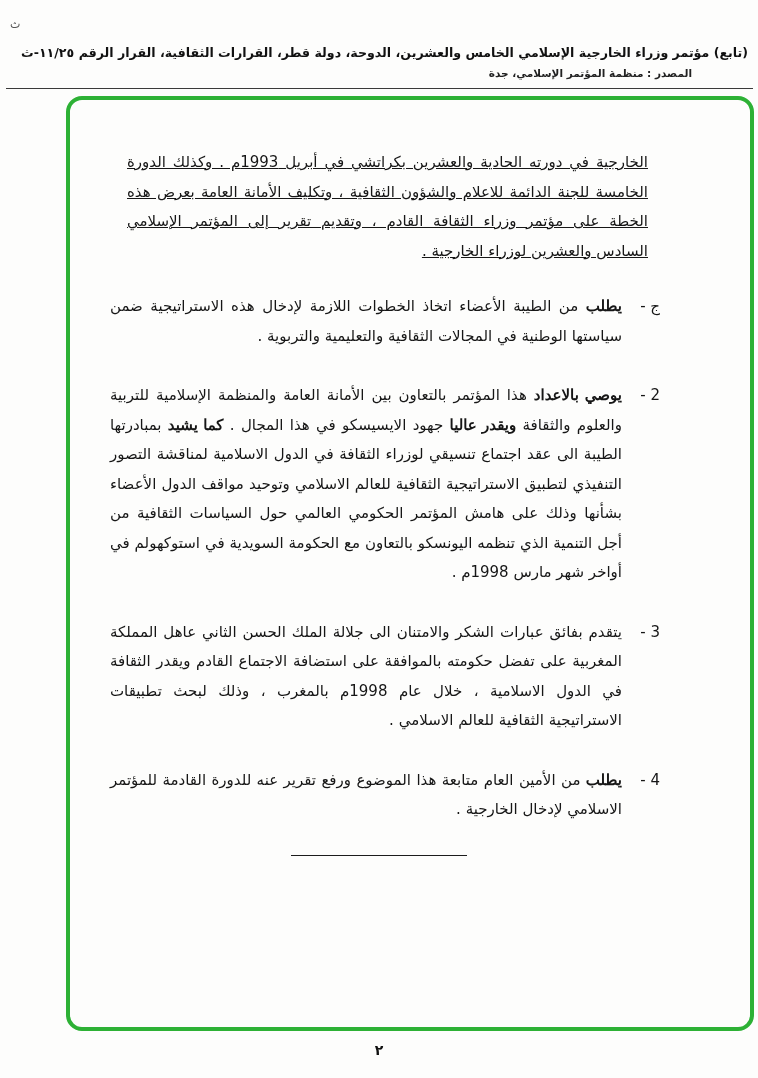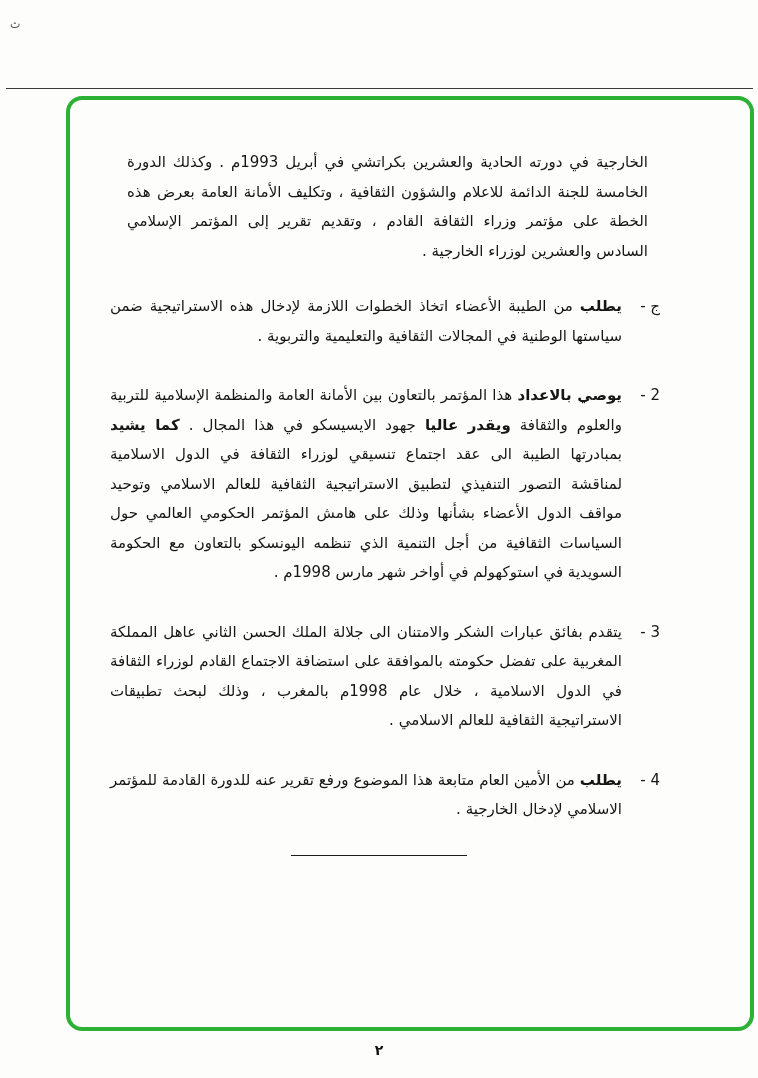--- a/index.html
+++ b/index.html
@@ -39,62 +39,66 @@
     width: 688px; height: 935px;
     border: 4px solid #2db135;
     border-radius: 16px;
     background: transparent;
   }
   .doc {
     position: absolute; top: 148px; right: 110px; width: 538px;
     text-align: justify;
     font-size: 15px; line-height: 29.5px;
   }
-  .intro { margin: 0 0 26px 17px; }
+  .intro { margin: 0 0 26px 17px; text-decoration: underline; }
   .items { margin: 0; }
   .item { display: flex; margin: 0 -12px 30px 0; }
   .marker { flex: 0 0 38px; white-space: nowrap; }
   .item-text { flex: 1; text-align: justify; }
-  .b { font-weight: 700; }
+  .b { font-weight: 700; font-family: Liberation Serif, serif; }
   .end-rule {
     width: 176px; margin: 18px auto 0 auto;
     border-top: 1.6px solid #1c1c1c; height: 0;
   }
   .page-number {
     position: absolute; bottom: 20px; left: 0; right: 0;
     text-align: center; font-weight: 700; font-size: 14px; color: #111;
   }
 </style>
 </head>
 <body>
 
 <div class="page">
 
   <div class="corner-mark">ث</div>
 
+  <div class="header">
+    <div class="header-line1">(تابع) مؤتمر وزراء الخارجية الإسلامي الخامس والعشرين، الدوحة، دولة قطر، القرارات الثقافية، القرار الرقم ١١/٢٥-ث</div>
+    <div class="header-line2">المصدر : منظمة المؤتمر الإسلامي، جدة</div>
+  </div>
 
   <div class="header-rule"></div>
 
   <div class="green-box" style="border-color: rgb(45, 177, 53);"></div>
 
   <div class="doc">
     <p class="intro">الخارجية في دورته الحادية والعشرين بكراتشي في أبريل 1993م . وكذلك الدورة الخامسة للجنة الدائمة للاعلام والشؤون الثقافية ، وتكليف الأمانة العامة بعرض هذه الخطة على مؤتمر وزراء الثقافة القادم ، وتقديم تقرير إلى المؤتمر الإسلامي السادس والعشرين لوزراء الخارجية .</p>
 
     <div class="items" id="items">
         <div class="item">
           <span class="marker">ج -</span>
           <div class="item-text"><span class="b">يطلب</span><span> من الطيبة الأعضاء اتخاذ الخطوات اللازمة لإدخال هذه الاستراتيجية ضمن سياستها الوطنية في المجالات الثقافية والتعليمية والتربوية .</span></div>
         </div>
         <div class="item">
           <span class="marker">2 -</span>
           <div class="item-text"><span class="b">يوصي بالاعداد</span><span> هذا المؤتمر بالتعاون بين الأمانة العامة والمنظمة الإسلامية للتربية والعلوم والثقافة </span><span class="b">ويقدر عاليا</span><span> جهود الايسيسكو في هذا المجال . </span><span class="b">كما يشيد</span><span> بمبادرتها الطيبة الى عقد اجتماع تنسيقي لوزراء الثقافة في الدول الاسلامية لمناقشة التصور التنفيذي لتطبيق الاستراتيجية الثقافية للعالم الاسلامي وتوحيد مواقف الدول الأعضاء بشأنها وذلك على هامش المؤتمر الحكومي العالمي حول السياسات الثقافية من أجل التنمية الذي تنظمه اليونسكو بالتعاون مع الحكومة السويدية في استوكهولم في أواخر شهر مارس 1998م .</span></div>
         </div>
         <div class="item">
           <span class="marker">3 -</span>
-          <div class="item-text"><span>يتقدم بفائق عبارات الشكر والامتنان الى جلالة الملك الحسن الثاني عاهل المملكة المغربية على تفضل حكومته بالموافقة على استضافة الاجتماع القادم لوزراء الثقافة في الدول الاسلامية ، خلال عام 1998م بالمغرب ، وذلك لبحث تطبيقات الاستراتيجية الثقافية للعالم الاسلامي .</span></div>
+          <div class="item-text"><span>يتقدم بفائق عبارات الشكر والامتنان الى جلالة الملك الحسن الثاني عاهل المملكة المغربية على تفضل حكومته بالموافقة على استضافة الاجتماع القادم ويقدر الثقافة في الدول الاسلامية ، خلال عام 1998م بالمغرب ، وذلك لبحث تطبيقات الاستراتيجية الثقافية للعالم الاسلامي .</span></div>
         </div>
         <div class="item">
           <span class="marker">4 -</span>
           <div class="item-text"><span class="b">يطلب</span><span> من الأمين العام متابعة هذا الموضوع ورفع تقرير عنه للدورة القادمة للمؤتمر الاسلامي لإدخال الخارجية .</span></div>
         </div>
       </div>
 
     <div class="end-rule"></div>
   </div>
 

